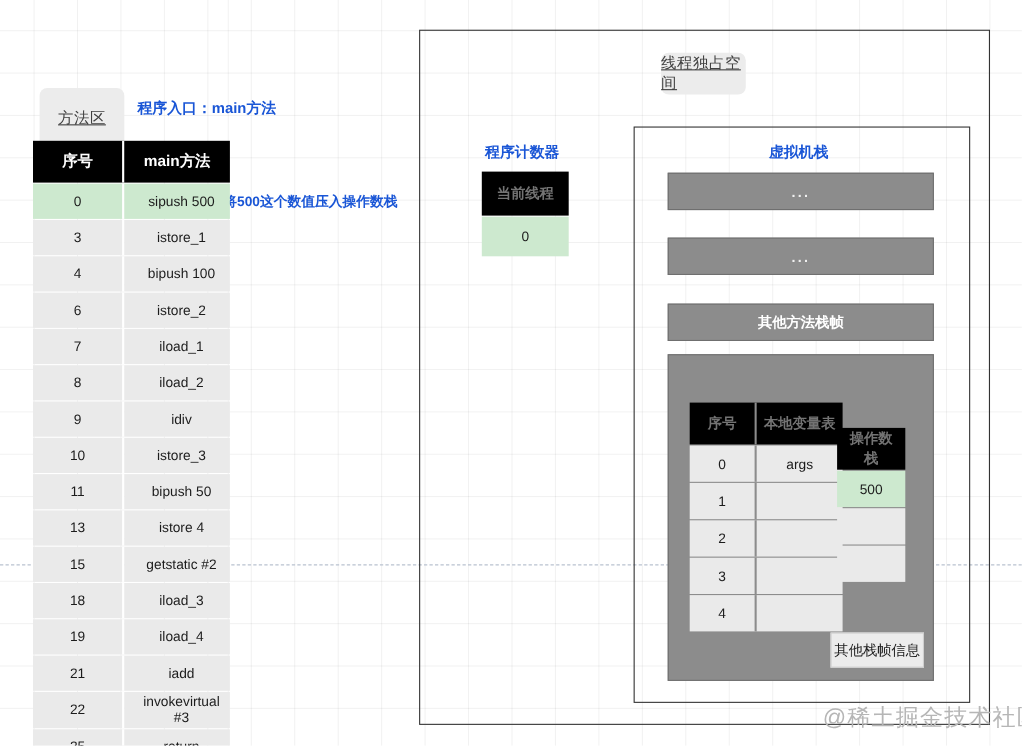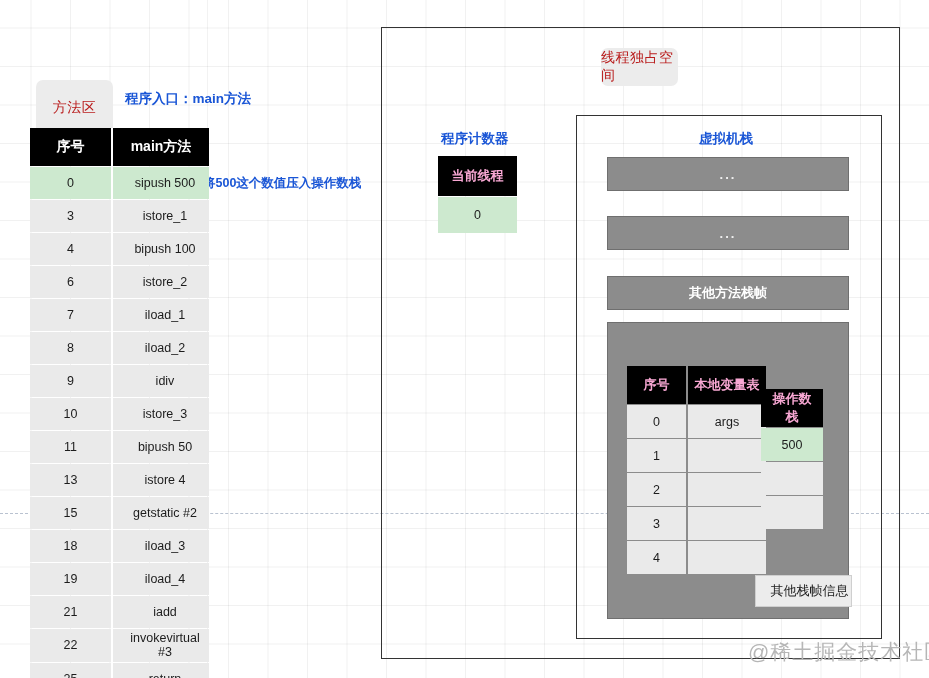--- a/index.html
+++ b/index.html
@@ -40,23 +40,24 @@
   }
 
   
   .pill {
     position: absolute;
     background: #ececec;
     border-radius: 7px;
     display: flex;
     align-items: center;
     justify-content: center;
-    color: #b91c1c;
+    color: #404040;
     font-size: 14px;
     letter-spacing: .5px;
+    text-decoration: underline;
   }
   .blue-label {
     position: absolute;
     color: #1a56d6;
     font-weight: bold;
     font-size: 13.5px;
     white-space: nowrap;
   }
   .blue-note {
     position: absolute;
@@ -129,21 +130,21 @@
 
   
   .mini-table {
     position: absolute;
     border-collapse: separate;
     border-spacing: 0 1.5px;
     font-size: 12.5px;
   }
   .mini-table th {
     background: #000000;
-    color: #f9a8d4;
+    color: #737373;
     font-size: 13px;
     font-weight: bold;
     height: 38px;
     padding: 0 6px;
     border-right: 2px solid #8c8c8c;
   }
   .mini-table th:last-child { border-right: none; }
   .mini-table td {
     background: #eaeaea;
     color: #1c1c1c;
@@ -344,17 +345,17 @@
         </tr>
         <tr>
           <td></td>
         </tr>
         <tr>
           <td></td>
         </tr>
       </tbody>
   </table>
 
-  <div class="small-box" style="left:755px; top:575px; width:83px; height:30px;padding-left:12px;">其他栈帧信息</div>
+  <div class="small-box" style="left:755px; top:575px; width:83px; height:30px;">其他栈帧信息</div>
 
   <div class="watermark" style="left:748px; top:638px;">@稀土掘金技术社区</div>
 
 </div>
 
 </body></html>

